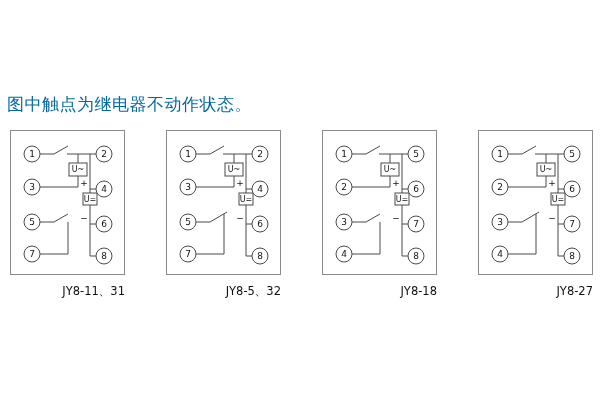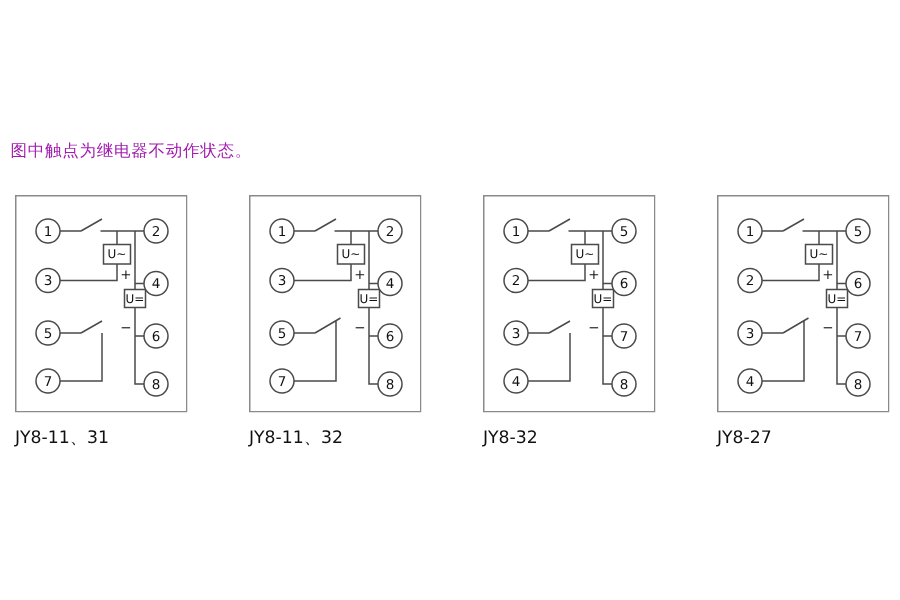--- a/index.html
+++ b/index.html
@@ -1,22 +1,22 @@
 <!DOCTYPE html>
 <html><head>
 <meta charset="utf-8">
 <style>
   html,body{margin:0;padding:0;background:#fff;}
   #page{position:relative;width:600px;height:400px;background:#ffffff;overflow:hidden;
         font-family:"DejaVu Sans","Liberation Sans",sans-serif;color:#111;}
-  #caption{position:absolute;left:7px;top:93px;font-size:11px;color:#a21caf;letter-spacing:0.5px;}
+  #caption{position:absolute;left:7px;top:93px;font-size:17px;color:#0369a1;letter-spacing:0.5px;}
   #panels{position:absolute;top:130px;left:0;width:600px;box-sizing:border-box;
           padding:0 7px 0 10px;display:flex;justify-content:space-between;}
   .panel-wrap{width:115px;}
-  .panel-label{text-align:left;margin-top:9px;font-size:11.5px;color:#111;}
+  .panel-label{text-align:right;margin-top:9px;font-size:11.5px;color:#111;}
   svg{display:block;}
   .frame{fill:#ffffff;stroke:#8a8a8a;stroke-width:1;}
   .wire{stroke:#4a4a4a;stroke-width:1;fill:none;}
   .ubox{fill:#ffffff;stroke:#4a4a4a;stroke-width:1;}
   .term{fill:#ffffff;stroke:#4a4a4a;stroke-width:1;}
   text{font-family:"DejaVu Sans","Liberation Sans",sans-serif;}
   .num{font-size:9px;fill:#111;text-anchor:middle;}
   .sym{font-size:8px;fill:#111;text-anchor:middle;}
   .pol{font-size:9px;fill:#111;text-anchor:middle;}
 </style>
@@ -90,21 +90,21 @@
           <circle class="term" cx="94" cy="24" r="8"></circle>
             <text class="num" x="94" y="27">2</text>
           <circle class="term" cx="94" cy="59" r="8"></circle>
             <text class="num" x="94" y="62">4</text>
           <circle class="term" cx="94" cy="94" r="8"></circle>
             <text class="num" x="94" y="97">6</text>
           <circle class="term" cx="94" cy="126" r="8"></circle>
             <text class="num" x="94" y="129">8</text>
         </g>
       </svg>
-      <div class="panel-label">JY8-11、32</div>
+      <div class="panel-label">JY8-5、32</div>
     </div>
 
     <div class="panel-wrap">
       <svg viewBox="0 0 115 145" width="115" height="145">
         <rect class="frame" x="0.5" y="0.5" width="114" height="144"></rect>
         <g>
           <path class="wire" d="M30 24 H44 M57 24 H86 M80 24 V126 H86 M68 24 V33 M68 46 V57 H30 M80 59 H86 M80 94 H86 M30 92 H44 M30 124 H58 V92"></path>
           <line class="wire" x1="44" y1="24" x2="58" y2="16"></line>
           <line class="wire" x1="44" y1="92" x2="58" y2="84"></line>
         </g>
@@ -126,21 +126,21 @@
           <circle class="term" cx="94" cy="24" r="8"></circle>
             <text class="num" x="94" y="27">5</text>
           <circle class="term" cx="94" cy="59" r="8"></circle>
             <text class="num" x="94" y="62">6</text>
           <circle class="term" cx="94" cy="94" r="8"></circle>
             <text class="num" x="94" y="97">7</text>
           <circle class="term" cx="94" cy="126" r="8"></circle>
             <text class="num" x="94" y="129">8</text>
         </g>
       </svg>
-      <div class="panel-label">JY8-32</div>
+      <div class="panel-label">JY8-18</div>
     </div>
 
     <div class="panel-wrap">
       <svg viewBox="0 0 115 145" width="115" height="145">
         <rect class="frame" x="0.5" y="0.5" width="114" height="144"></rect>
         <g>
           <path class="wire" d="M30 24 H44 M57 24 H86 M80 24 V126 H86 M68 24 V33 M68 46 V57 H30 M80 59 H86 M80 94 H86 M30 92 H44 M30 124 H58 V92"></path>
           <line class="wire" x1="44" y1="24" x2="58" y2="16"></line>
           <path class="wire" d="M58 92 V84 M44 92 L61 82"></path>
         </g>

